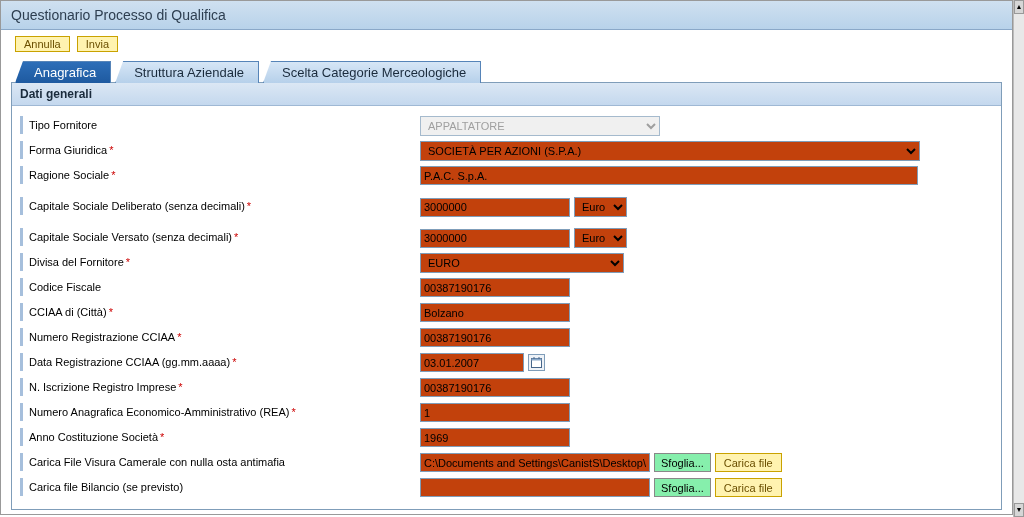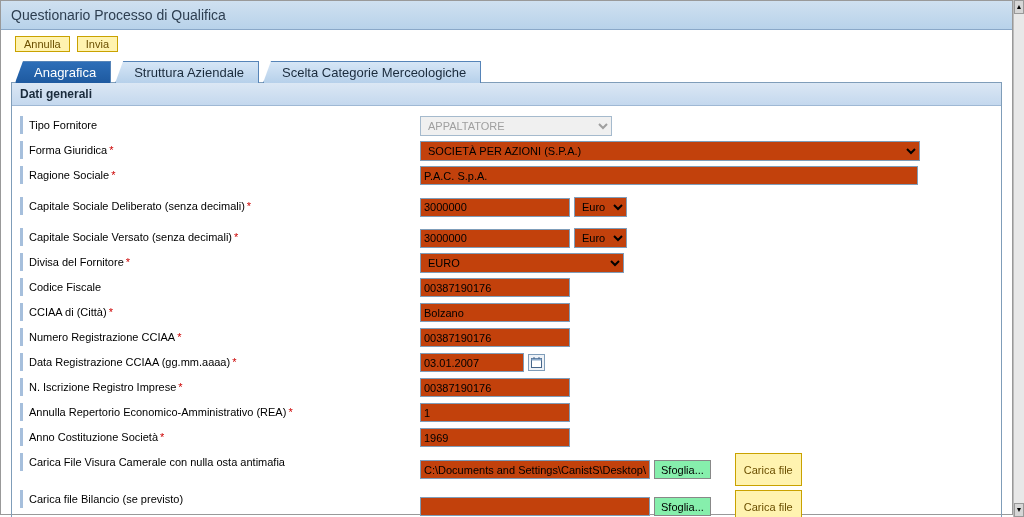--- a/index.html
+++ b/index.html
@@ -137,21 +137,21 @@
     padding: 1px 3px;
     background: #c2410c;
   }
   select {
     height: 20px;
   }
   select:disabled, input:disabled {
     background: #eaeaea;
     color: #777;
   }
-  .w-appalt { width: 192px; }
+  .w-appalt { width: 240px; }
   .w-forma { width: 500px; }
   .w-ragione { width: 498px; }
   .w-num { width: 150px; }
   .w-euro { width: 53px; }
   .w-divisa { width: 204px; }
   .w-cod { width: 150px; }
   .w-bolz { width: 150px; }
   .w-date { width: 104px; }
   .w-short { width: 150px; }
   .w-num1 { width: 150px; }
@@ -165,22 +165,21 @@
     cursor: pointer;
     height: 19px;
   }
   .btn-carica {
     background: #fff3b0;
     border: 1px solid #c9a200;
     color: #6b4f00;
     font-size: 11px;
     padding: 1px 8px;
     cursor: pointer;
-    height: 33px;
-    margin-left: 20px;
+    height: 19px;
   }
   .date-icon {
     width: 17px;
     height: 17px;
     border: 1px solid #7f9db9;
     display: inline-flex;
     align-items: center;
     justify-content: center;
     font-size: 10px;
     background: #eef2f7;
@@ -347,21 +346,21 @@
             <span class="req">*</span>
         </div>
         <div class="input-cell">
           <input type="text" class="w-short" value="00387190176" style="">
         </div>
       </div>
 
       <div class="form-row">
         <div class="label-cell">
             <div class="bar"></div>
-          <span class="label-text">Annulla Repertorio Economico-Amministrativo (REA)</span>
+          <span class="label-text">Numero Anagrafica Economico-Amministrativo (REA)</span>
             <span class="req">*</span>
         </div>
         <div class="input-cell">
           <input type="text" class="w-num1" value="1" style="">
         </div>
       </div>
 
       <div class="form-row">
         <div class="label-cell">
             <div class="bar"></div>

